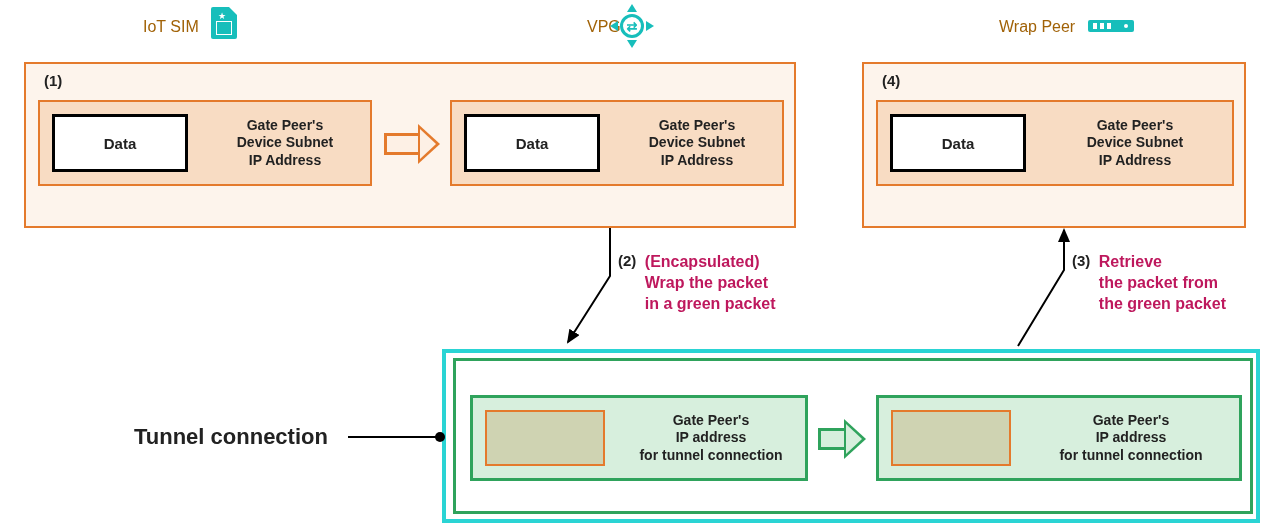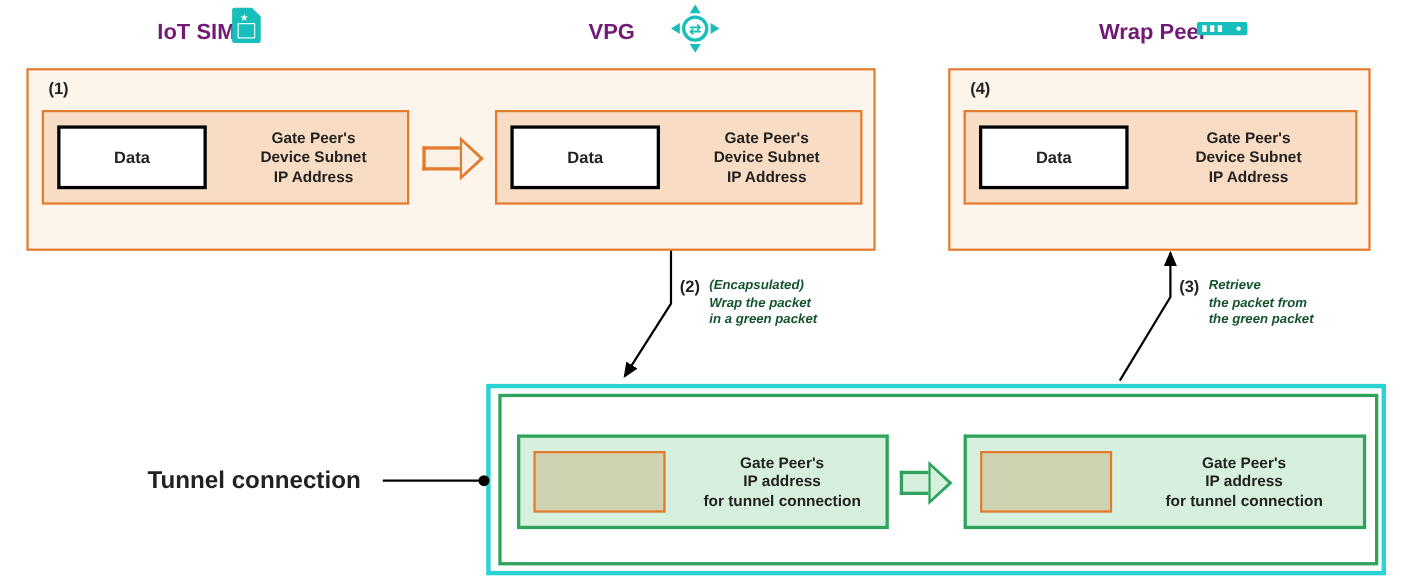--- a/index.html
+++ b/index.html
@@ -6,21 +6,21 @@
   body {
     font-family: -apple-system, BlinkMacSystemFont, "Segoe UI", Arial, sans-serif;
     width: 1280px;
     height: 530px;
     position: relative;
     background: #fff;
   }
   .abs { position: absolute; }
 
   
-  .hdr-label { font-weight: 700; font-size: 20px; color: #701a75; }
+  .hdr-label { font-weight: 400; font-size: 16px; color: #a16207; }
 
   
   .sim-icon { width: 26px; height: 32px; background: #17bebb; border-radius: 2px 2px 2px 2px; position: relative; }
   .sim-icon:before { content:""; position:absolute; right:-1px; top:-1px; width:0; height:0;
     border-top: 10px solid #fff; border-left: 10px solid transparent; }
   .sim-inner { position:absolute; left:5px; top:14px; width:16px; height:14px; border:1px solid #fff; }
   .sim-star { position:absolute; left:7px; top:4px; font-size:9px; color:#fff; }
 
   
   .vpg-icon { position: relative; width: 44px; height: 44px; }
@@ -88,35 +88,35 @@
   .block-arrow-orange .shaft { width:34px; height:22px; border:3px solid #e47a2c; background:#fdf0e5; border-right:none; }
   .block-arrow-orange .head { width:0; height:0; border-top:20px solid transparent; border-bottom:20px solid transparent; border-left:22px solid #e47a2c; position:relative; }
   .block-arrow-orange .head:after { content:""; position:absolute; left:-20px; top:-15px; width:0; height:0; border-top:15px solid transparent; border-bottom:15px solid transparent; border-left:16px solid #fdf0e5; }
 
   .block-arrow-green { display:flex; align-items:center; }
   .block-arrow-green .shaft { width:26px; height:22px; border:3px solid #2fa35c; background:#d7efdd; border-right:none; }
   .block-arrow-green .head { width:0; height:0; border-top:20px solid transparent; border-bottom:20px solid transparent; border-left:22px solid #2fa35c; position:relative; }
   .block-arrow-green .head:after { content:""; position:absolute; left:-20px; top:-15px; width:0; height:0; border-top:15px solid transparent; border-bottom:15px solid transparent; border-left:16px solid #d7efdd; }
 
   .step-num { font-weight:700; font-size:15px; color:#222; }
-  .ann-text { font-weight:600; font-size:12px; color:#14532d; line-height:1.3;font-style:italic; }
+  .ann-text { font-weight:600; font-size:16px; color:#be185d; line-height:1.3; }
   .tunnel-label { font-weight:800; font-size:22px; color:#222; }
 </style>
 </head>
 <body>
 
 <div class="abs hdr-label" style="left:143px; top:18px;">IoT SIM</div>
 <div class="abs" style="left:211px; top:7px;">
   <div class="sim-icon">
       <div class="sim-star">★</div>
       <div class="sim-inner"></div>
     </div>
 </div>
 
-<div class="abs hdr-label" style="left:535px; top:18px;">VPG</div>
+<div class="abs hdr-label" style="left:587px; top:18px;">VPG</div>
 <div class="abs" style="left:610px; top:4px;">
   <div class="vpg-icon">
     <div class="vpg-tri t"></div>
       <div class="vpg-tri b"></div>
       <div class="vpg-tri l"></div>
       <div class="vpg-tri r"></div>
     <div class="vpg-ring">⇄</div>
   </div>
 </div>
 

